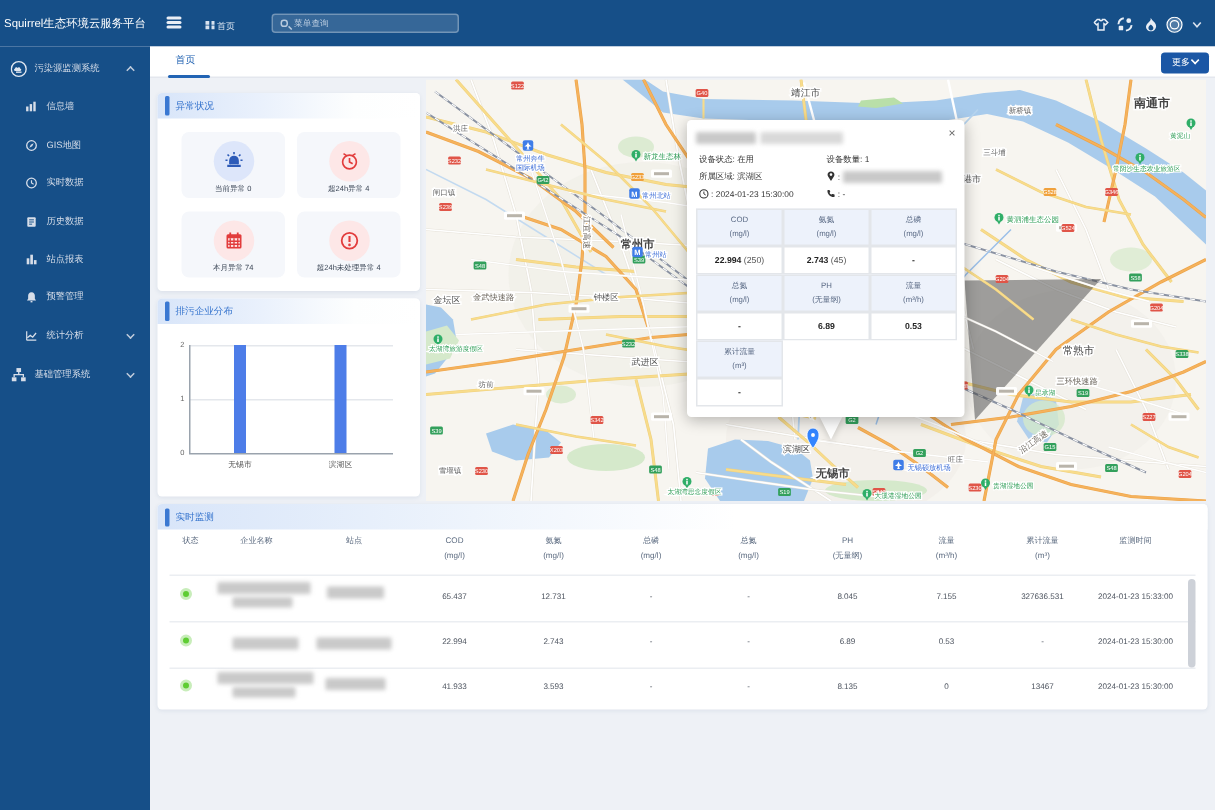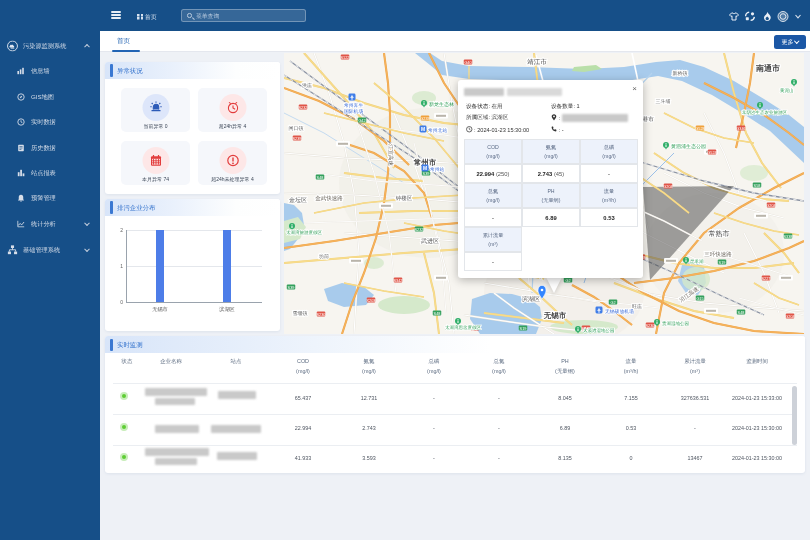--- a/index.html
+++ b/index.html
@@ -543,20 +543,21 @@
     <g>
         <rect x="311.5" y="253.5" width="7" height="7" rx="1.4" fill="#3f7de8"></rect>
         <path d="M315 254.6 L315.7 256.4 L317.4 257.6 L315.7 257.6 L315.4 259 L316.2 259.6 L313.8 259.6 L314.6 259 L314.3 257.6 L312.6 257.6 L314.3 256.4 Z" fill="#fff"></path>
       </g>
     <text x="321" y="260" font-size="4.8" fill="#3f6fd8" text-anchor="start" style="paint-order:stroke; stroke:#fff; stroke-width:1.6px;">无锡硕放机场</text>
     <path d="M258.0 246.0 C254.6 241.0 254.0 239.2 254.0 237.0 C254.0 234.0 256.0 232.4 258.0 232.4 C260.0 232.4 262.0 234.0 262.0 237.0 C262.0 239.2 261.4 241.0 258.0 246.0 Z" fill="#3385ff" stroke="#fff" stroke-width="0.6"></path>
     <circle cx="258.0" cy="237.0" r="1.3" fill="#fff"></circle>
   </svg>
 
   <div id="header">
+    <div id="logo">Squirrel生态环境云服务平台</div>
     <div class="hicon" id="hamb">
         <div></div>
         <div></div>
         <div style="margin:0"></div>
       </div>
     <div class="hicon" id="bc" style="left:137px; top:12.5px;"><span style="display:inline-block;width:6px;height:6px;vertical-align:-1px;background:
   linear-gradient(#d7e2ef,#d7e2ef) 0 0/2.5px 2.5px no-repeat,
   linear-gradient(#d7e2ef,#d7e2ef) 100% 0/2.5px 2.5px no-repeat,
   linear-gradient(#d7e2ef,#d7e2ef) 0 100%/2.5px 2.5px no-repeat,
   linear-gradient(#d7e2ef,#d7e2ef) 100% 100%/2.5px 2.5px no-repeat;"></span> 首页</div>

